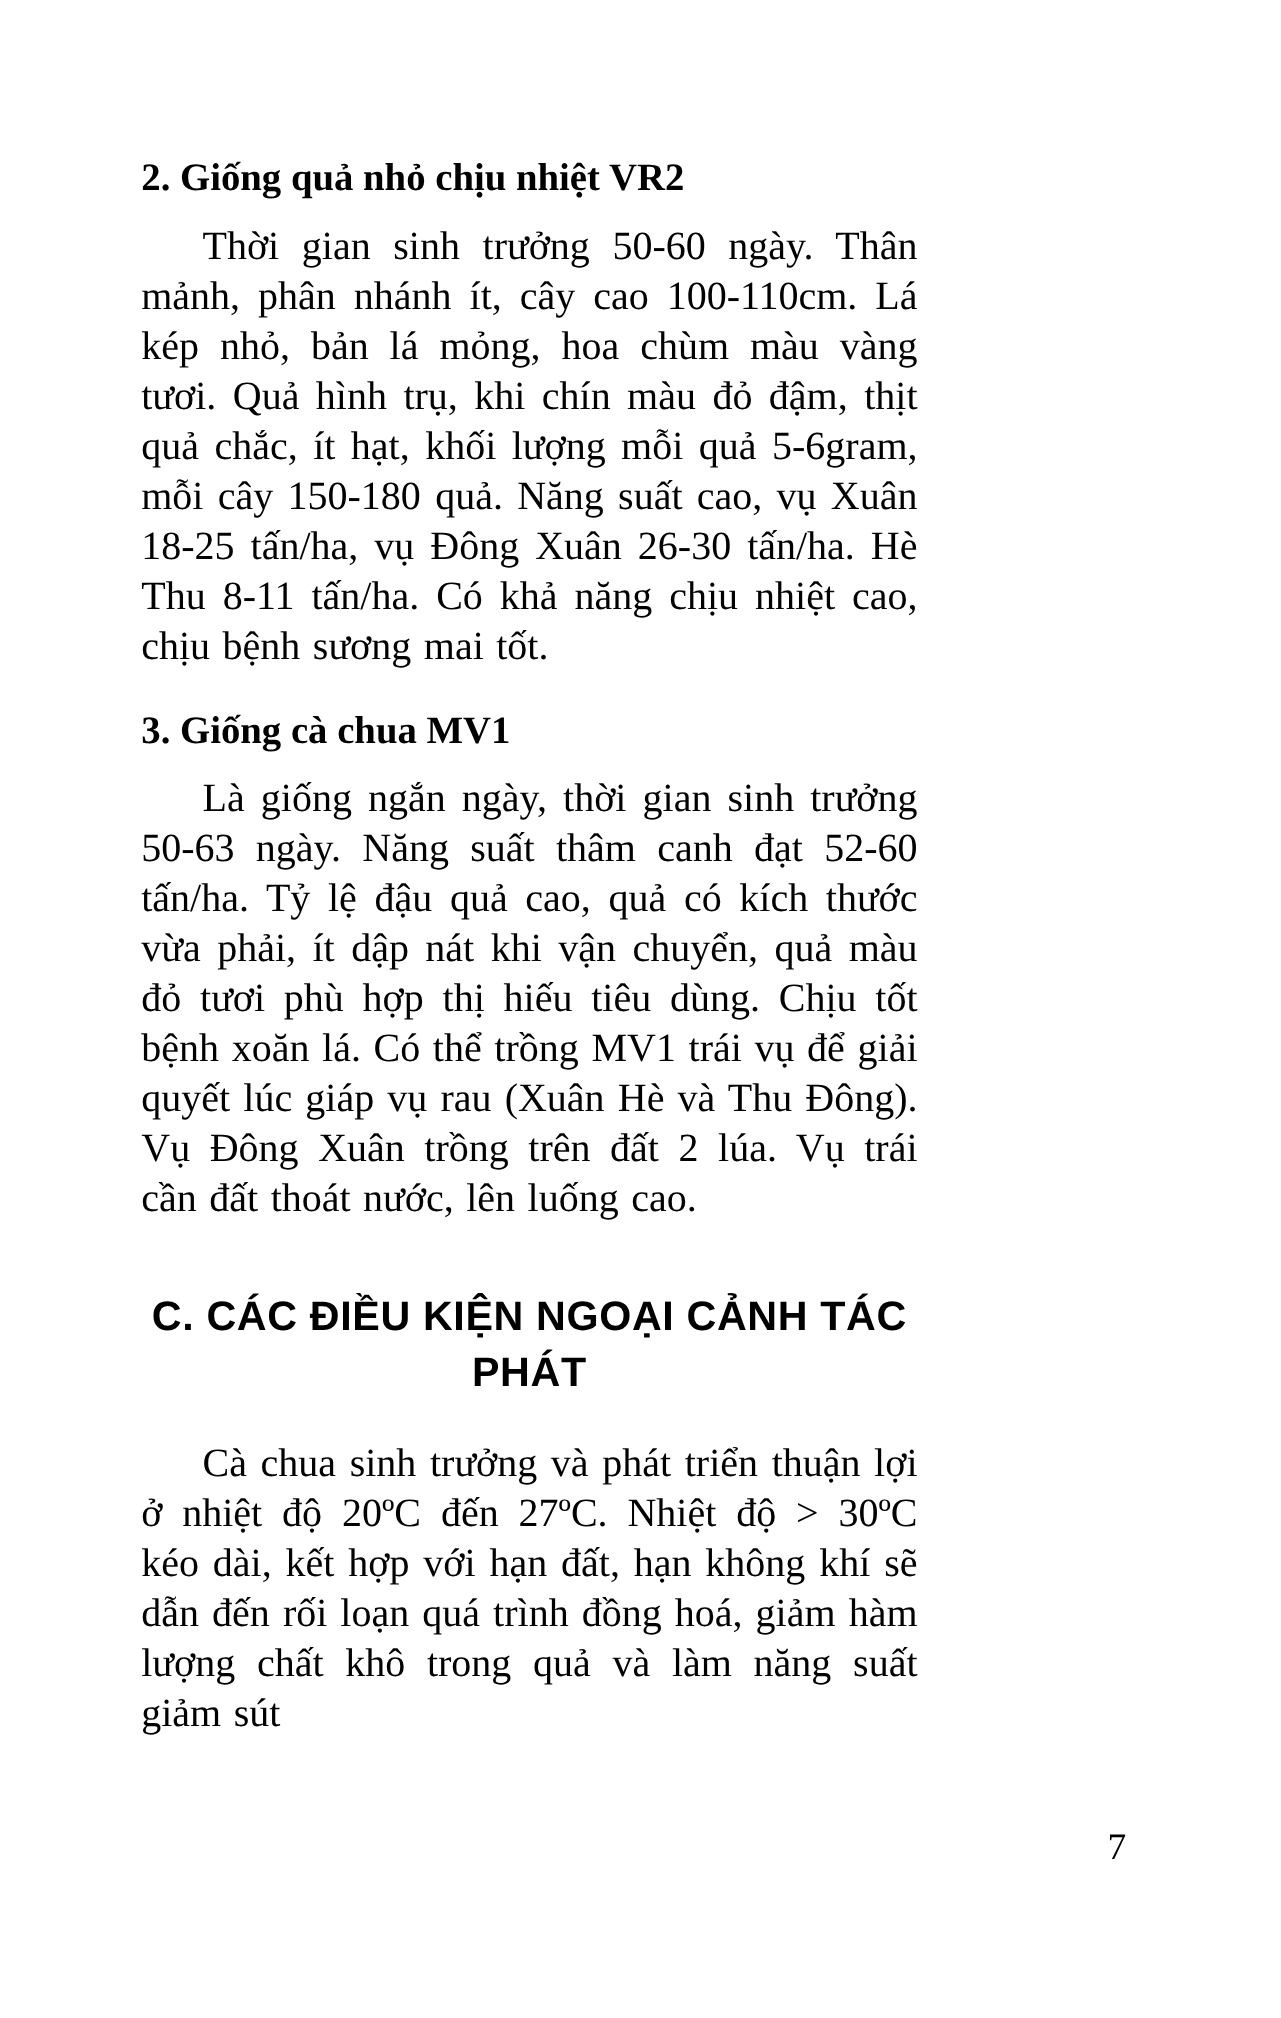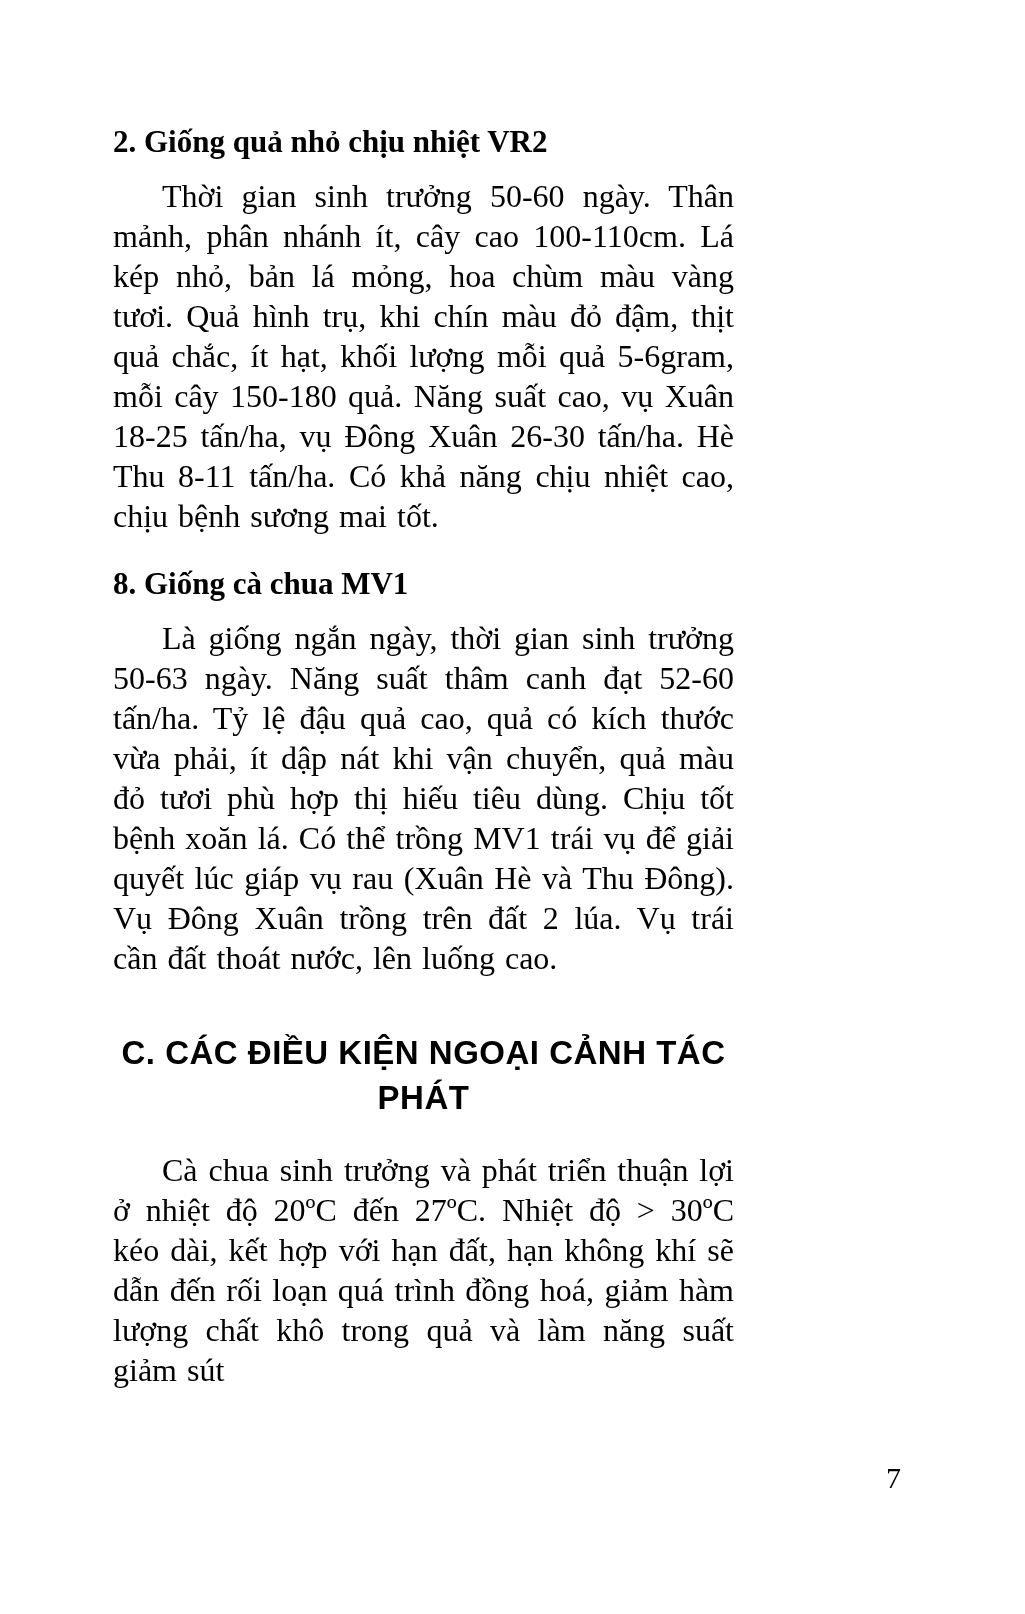--- a/index.html
+++ b/index.html
@@ -61,21 +61,21 @@
 <body>
 
 <div class="page">
 
   <section class="section-vr2">
     <h2 class="sec-heading">2. Giống quả nhỏ chịu nhiệt VR2</h2>
     <p class="body-para">Thời gian sinh trưởng 50-60 ngày. Thân mảnh, phân nhánh ít, cây cao 100-110cm. Lá kép nhỏ, bản lá mỏng, hoa chùm màu vàng tươi. Quả hình trụ, khi chín màu đỏ đậm, thịt quả chắc, ít hạt, khối lượng mỗi quả 5-6gram, mỗi cây 150-180 quả. Năng suất cao, vụ Xuân 18-25 tấn/ha, vụ Đông Xuân 26-30 tấn/ha. Hè Thu 8-11 tấn/ha. Có khả năng chịu nhiệt cao, chịu bệnh sương mai tốt.</p>
   </section>
 
   <section class="section-mv1">
-    <h2 class="sec-heading">8. Giống cà chua MV1</h2>
+    <h2 class="sec-heading">3. Giống cà chua MV1</h2>
     <p class="body-para">Là giống ngắn ngày, thời gian sinh trưởng 50-63 ngày. Năng suất thâm canh đạt 52-60 tấn/ha. Tỷ lệ đậu quả cao, quả có kích thước vừa phải, ít dập nát khi vận chuyển, quả màu đỏ tươi phù hợp thị hiếu tiêu dùng. Chịu tốt bệnh xoăn lá. Có thể trồng MV1 trái vụ để giải quyết lúc giáp vụ rau (Xuân Hè và Thu Đông). Vụ Đông Xuân trồng trên đất 2 lúa. Vụ trái cần đất thoát nước, lên luống cao.</p>
   </section>
 
   <section class="section-c">
     <h1 class="center-heading">
       <span>C. CÁC ĐIỀU KIỆN NGOẠI CẢNH TÁC PHÁT</span><br>
     </h1>
     <p class="body-para">Cà chua sinh trưởng và phát triển thuận lợi ở nhiệt độ 20ºC đến 27ºC. Nhiệt độ &gt; 30ºC kéo dài, kết hợp với hạn đất, hạn không khí sẽ dẫn đến rối loạn quá trình đồng hoá, giảm hàm lượng chất khô trong quả và làm năng suất giảm sút</p>
   </section>
 

